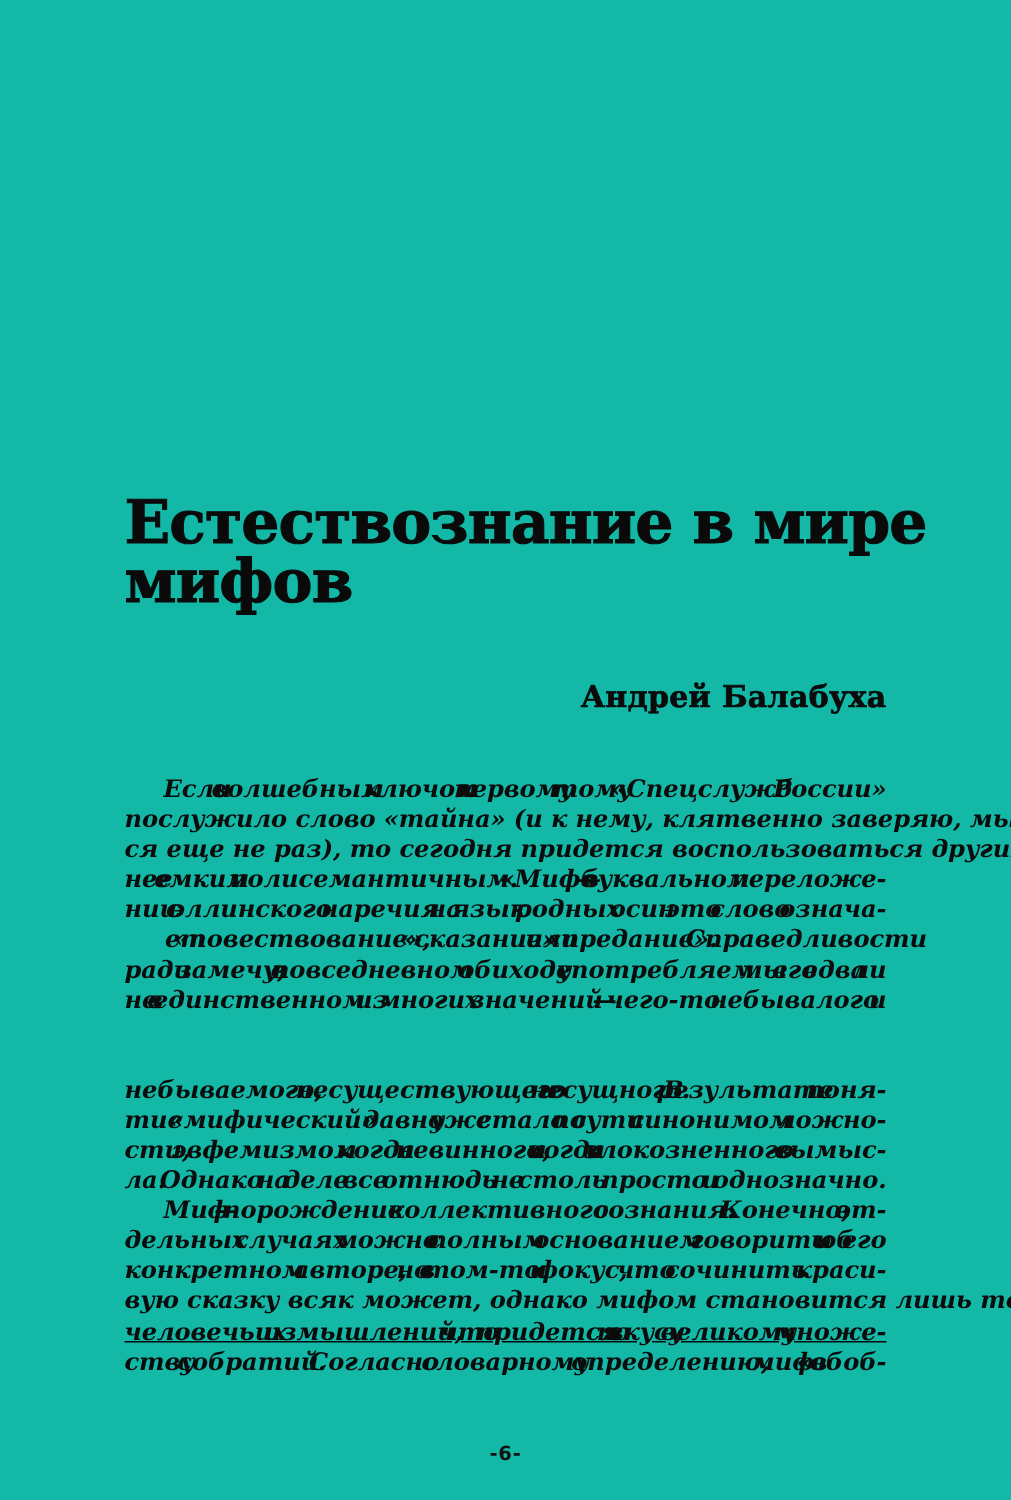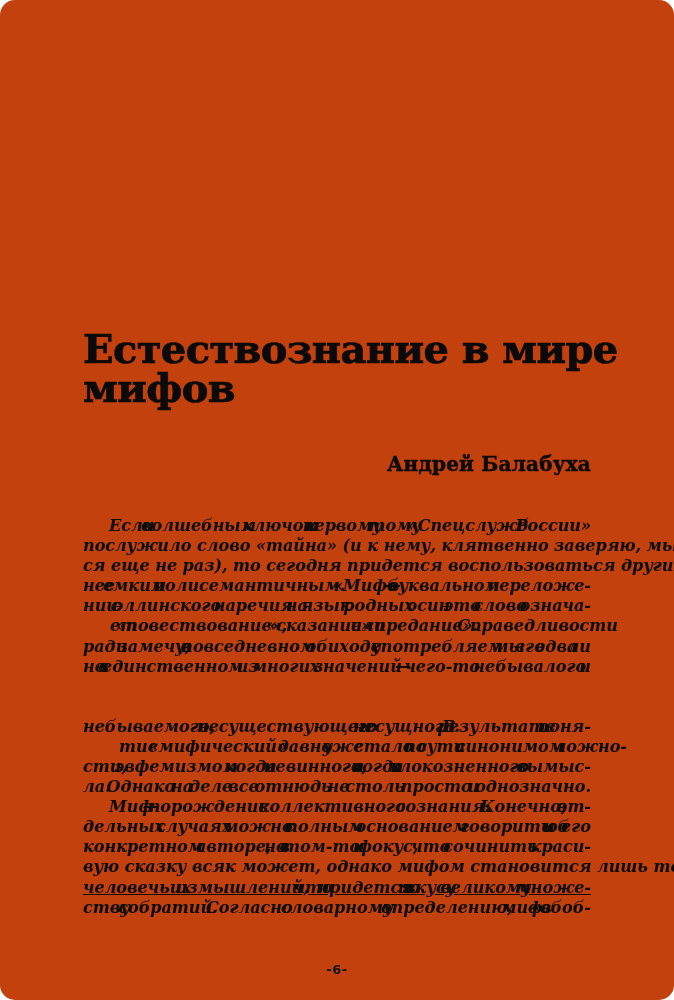--- a/index.html
+++ b/index.html
@@ -12,22 +12,21 @@
     height: 1000px;
     position: relative;
     overflow: hidden;
     font-family: "Liberation Serif", "DejaVu Serif", serif;
     color: #0b0b0b;
   }
 
   .page {
     position: absolute;
     inset: 0;
-    background: #c2410c;
-    border-radius: 15px;
+    background: #14b8a6;
   }
 
   
   .content {
     position: absolute;
     left: 83px;
     top: 330px;
     width: 508px;
   }
 
@@ -123,21 +122,21 @@
       <p class="para">
         <span class="line indent" style="word-spacing: -18.888px;">Если волшебным ключом к первому тому «Спецслужб России»</span>
         <span class="line">послужило слово «тайна» (и к нему, клятвенно заверяю, мы вернем-</span>
         <span class="line">ся еще не раз), то сегодня придется воспользоваться другим, не ме-</span>
         <span class="line" style="word-spacing: -17.734px;">нее емким и полисемантичным. «Миф» — в буквальном переложе-</span>
         <span class="line" style="word-spacing: -12.902px;">нии с эллинского наречия на язык родных осин это слово означа-</span>
         <span class="line" style="word-spacing: -26.5px; margin-left: 27px;">ет «повествование», «сказание» или «предание». Справедливости</span>
         <span class="line" style="word-spacing: -15.306px; text-align: right;">ради замечу, в повседневном обиходе употребляем мы его едва ли</span>
         <span class="line" style="word-spacing: -12.273px;">не в единственном из многих значений — чего-то небывалого и</span>
         <span class="line" style="word-spacing: -23.591px; margin-top: 40px;">небываемого, несуществующего и несущного. В результате поня-</span>
-        <span class="line" style="word-spacing: -14.928px; margin-left: 36px;">тие «мифический» давно уже стало по сути синонимом ложно-</span>
+        <span class="line" style="word-spacing: -14.928px;">тие «мифический» давно уже стало по сути синонимом ложно-</span>
         <span class="line" style="word-spacing: -18.553px;">сти, эвфемизмом когда невинного, а когда и злокозненного вымыс-</span>
         <span class="line" style="word-spacing: -9.681px;">ла. Однако на деле все отнюдь не столь просто и однозначно.</span>
       </p>
 
       <p class="para">
         <span class="line indent" style="word-spacing: -15.679px;">Миф — порождение коллективного сознания. Конечно, в от-</span>
         <span class="line" style="word-spacing: -13.582px;">дельных случаях можно с полным основанием говорить и об его</span>
         <span class="line" style="word-spacing: -12.681px;">конкретном авторе, но в том-то и фокус, что сочинить краси-</span>
         <span class="line">вую сказку всяк может, однако мифом становится лишь тот плод</span>
         <span class="line" style="word-spacing: -20.661px; text-decoration: underline;">человечьих измышлений, что придется по вкусу великому множе-</span>

